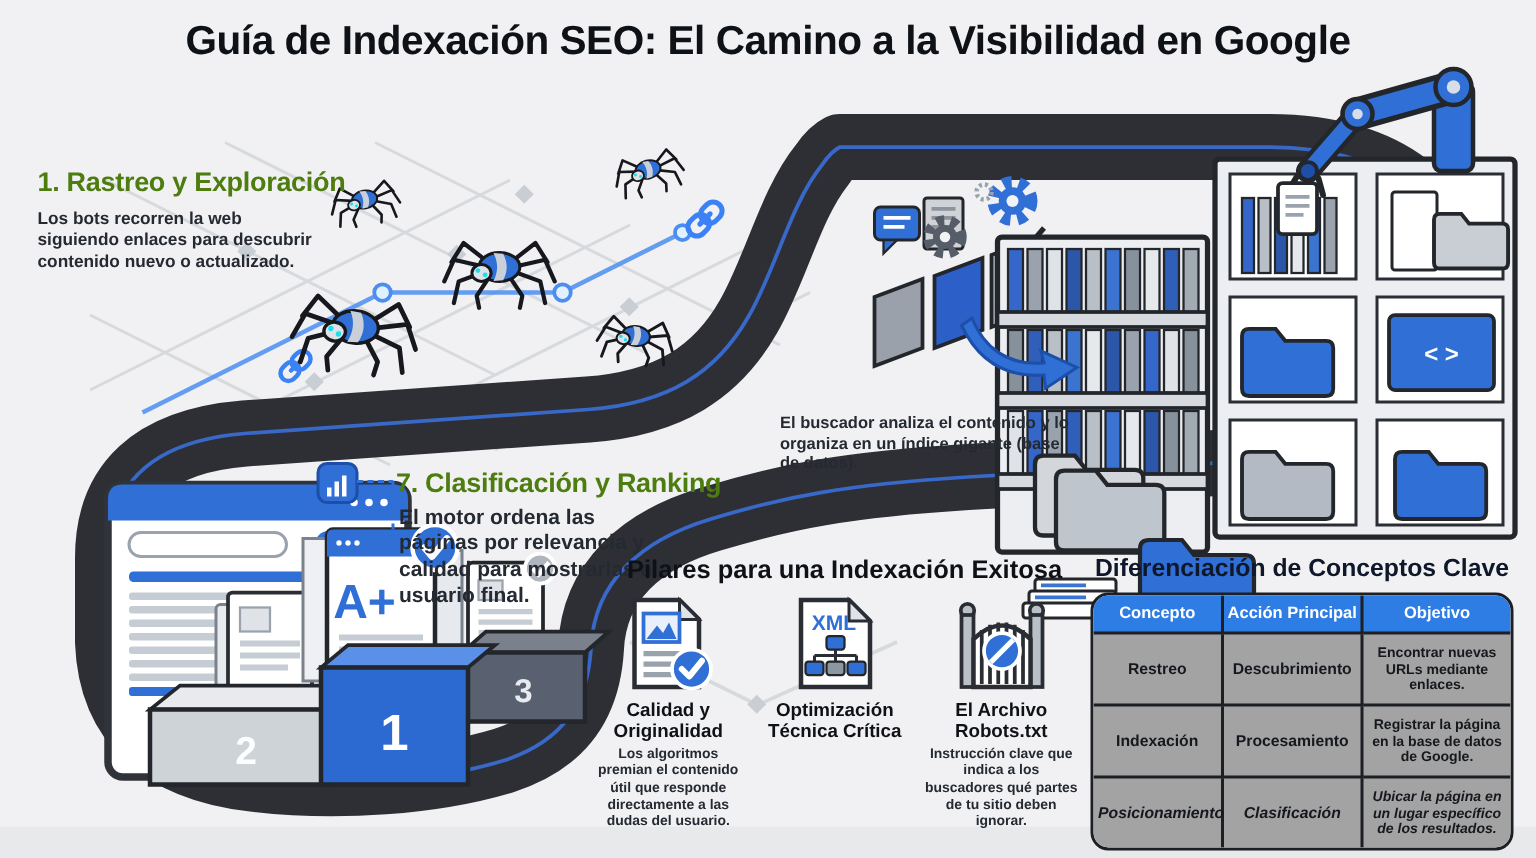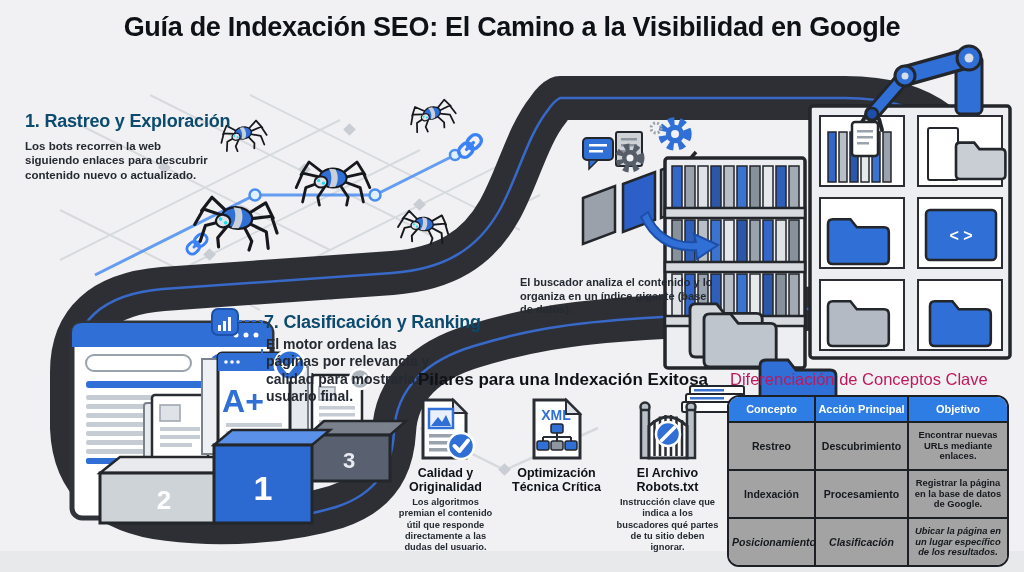--- a/index.html
+++ b/index.html
@@ -2,36 +2,36 @@
 <html><head>
 <meta charset="utf-8">
 <style>
   html,body{margin:0;padding:0;}
   .stage{position:relative;width:1024px;height:572px;background:#f1f1f3;overflow:hidden;
          font-family:"Liberation Sans",sans-serif;color:#14171c;}
   .bg-svg{position:absolute;left:0;top:0;z-index:1;}
   .txt{position:absolute;z-index:3;}
   .main-title{left:0;top:12px;width:1024px;text-align:center;font-size:27px;font-weight:800;letter-spacing:-0.3px;color:#0e1116;}
   .subtitle{left:25px;top:60px;font-size:19px;font-weight:800;color:#0e1116;}
-  .h-step{font-weight:800;font-size:18px;color:#0c4a6e;line-height:1.05;letter-spacing:-0.2px;}
+  .h-step{font-weight:800;font-size:18px;color:#4d7c0f;line-height:1.05;letter-spacing:-0.2px;}
   .b-step{font-weight:600;font-size:11.5px;color:#252a32;line-height:1.24;}
   .s1h{left:25px;top:112px;}
   .s1b{left:25px;top:139px;width:185px;}
   .s2h{left:520px;top:231px;width:160px;}
   .s2b{left:520px;top:276px;width:200px;font-size:11px;}
   .s3h{left:264px;top:313px;}
   .s3b{left:266px;top:336px;width:175px;font-size:14px;}
   .pillars{left:394px;top:370px;width:326px;}
   .pillars-title{font-size:17px;font-weight:800;margin:0 0 6px 24px;color:#0e1116;}
   .pillar-row{display:flex;gap:8px;}
   .pillar{width:103px;text-align:center;}
   .pillar svg{height:66px;display:block;margin:0 auto;}
   .pillar-title{font-weight:800;font-size:12.5px;line-height:1.08;margin-top:5px;color:#0e1116;}
   .pillar-body{font-weight:600;font-size:9.3px;line-height:1.22;margin-top:3px;color:#252a32;}
-  .concepts-title{left:730px;top:370px;font-size:16.5px;font-weight:400;color:#be185d;}
+  .concepts-title{left:730px;top:370px;font-size:16.5px;font-weight:700;color:#0f172a;}
   .tablewrap{position:absolute;left:727px;top:395px;width:278px;z-index:3;border:2.5px solid #1c1f24;
              border-radius:12px;overflow:hidden;background:#fff;}
   table{border-collapse:collapse;width:100%;table-layout:fixed;}
   th{background:#2e7de5;color:#fff;font-size:11px;font-weight:700;padding:6px 2px;border:2px solid #1c1f24;}
   td{border:2px solid #1c1f24;text-align:center;vertical-align:middle;font-weight:700;font-size:10.5px;
      padding:4px 3px;color:#15181d;background:#a3a3a3;height:38px;}
   td.obj{font-size:9.4px;line-height:1.15;}
   tr>*:first-child{border-left:none;} tr>*:last-child{border-right:none;}
   tr:first-child>*{border-top:none;} tr:last-child>*{border-bottom:none;font-style:italic;}
 </style>

